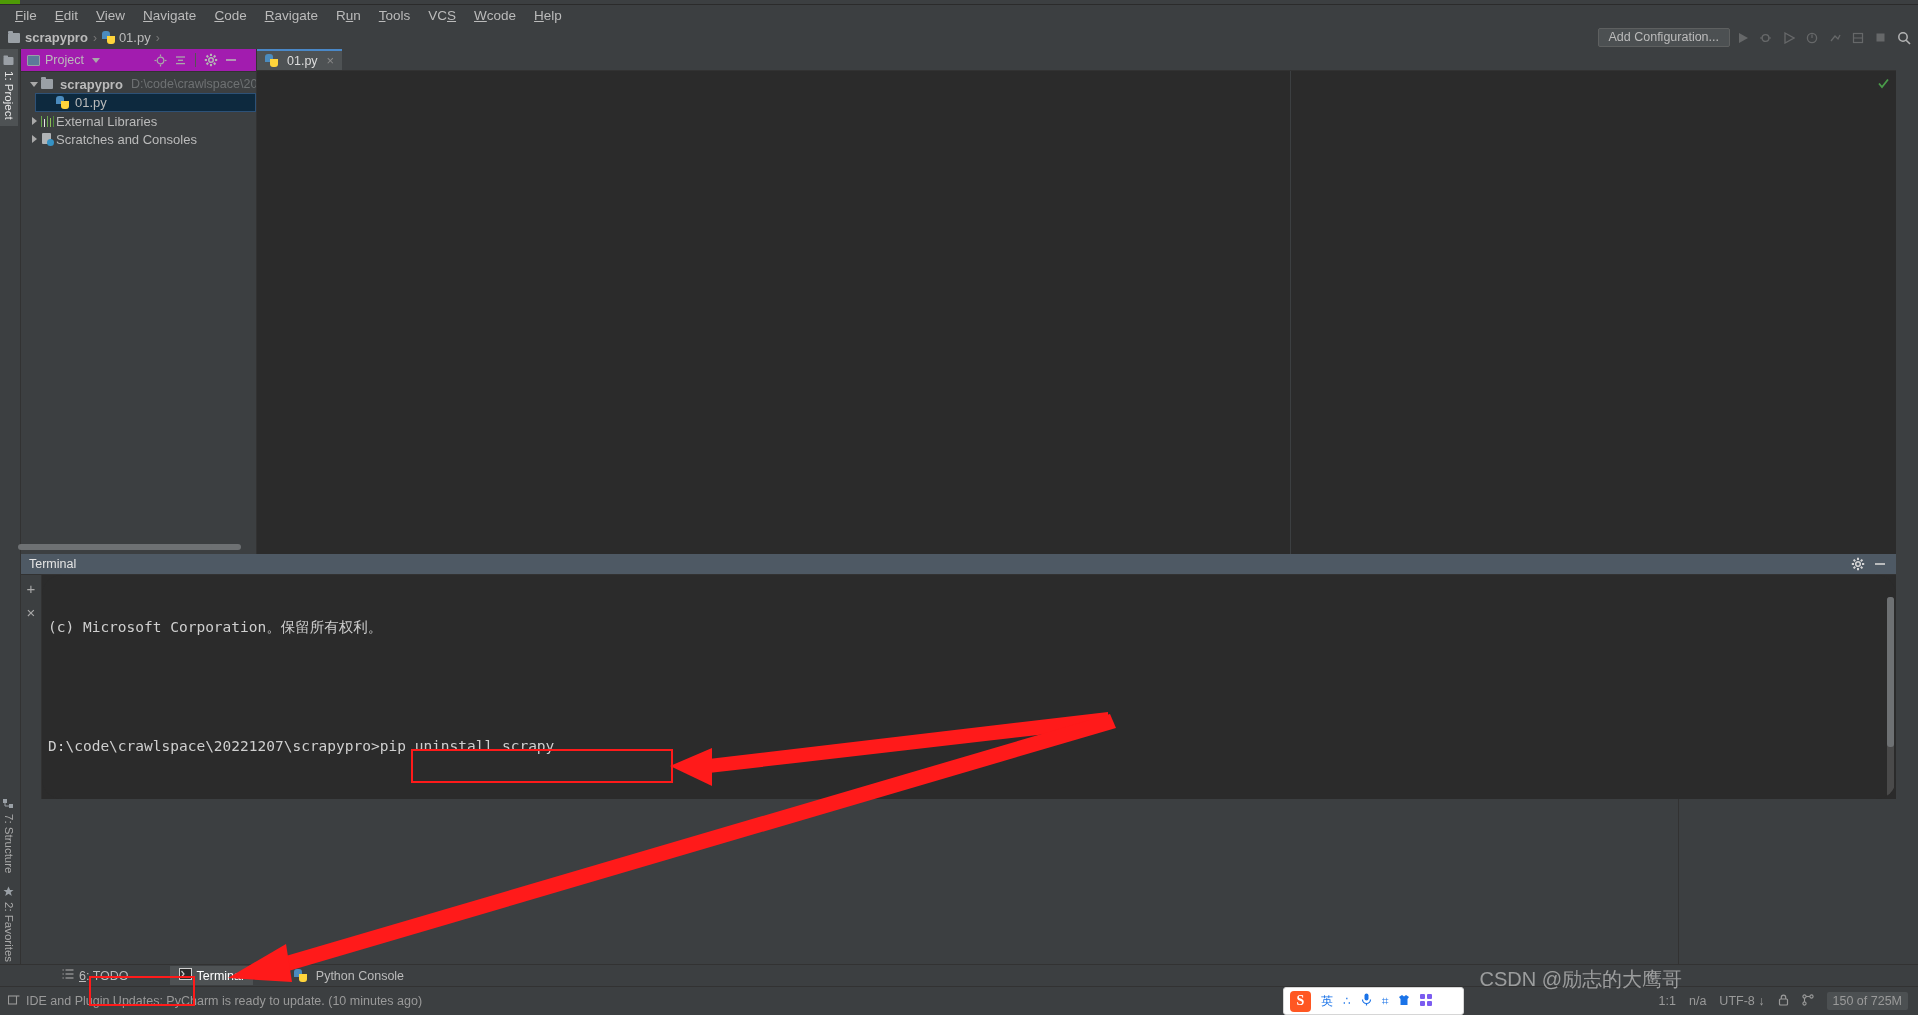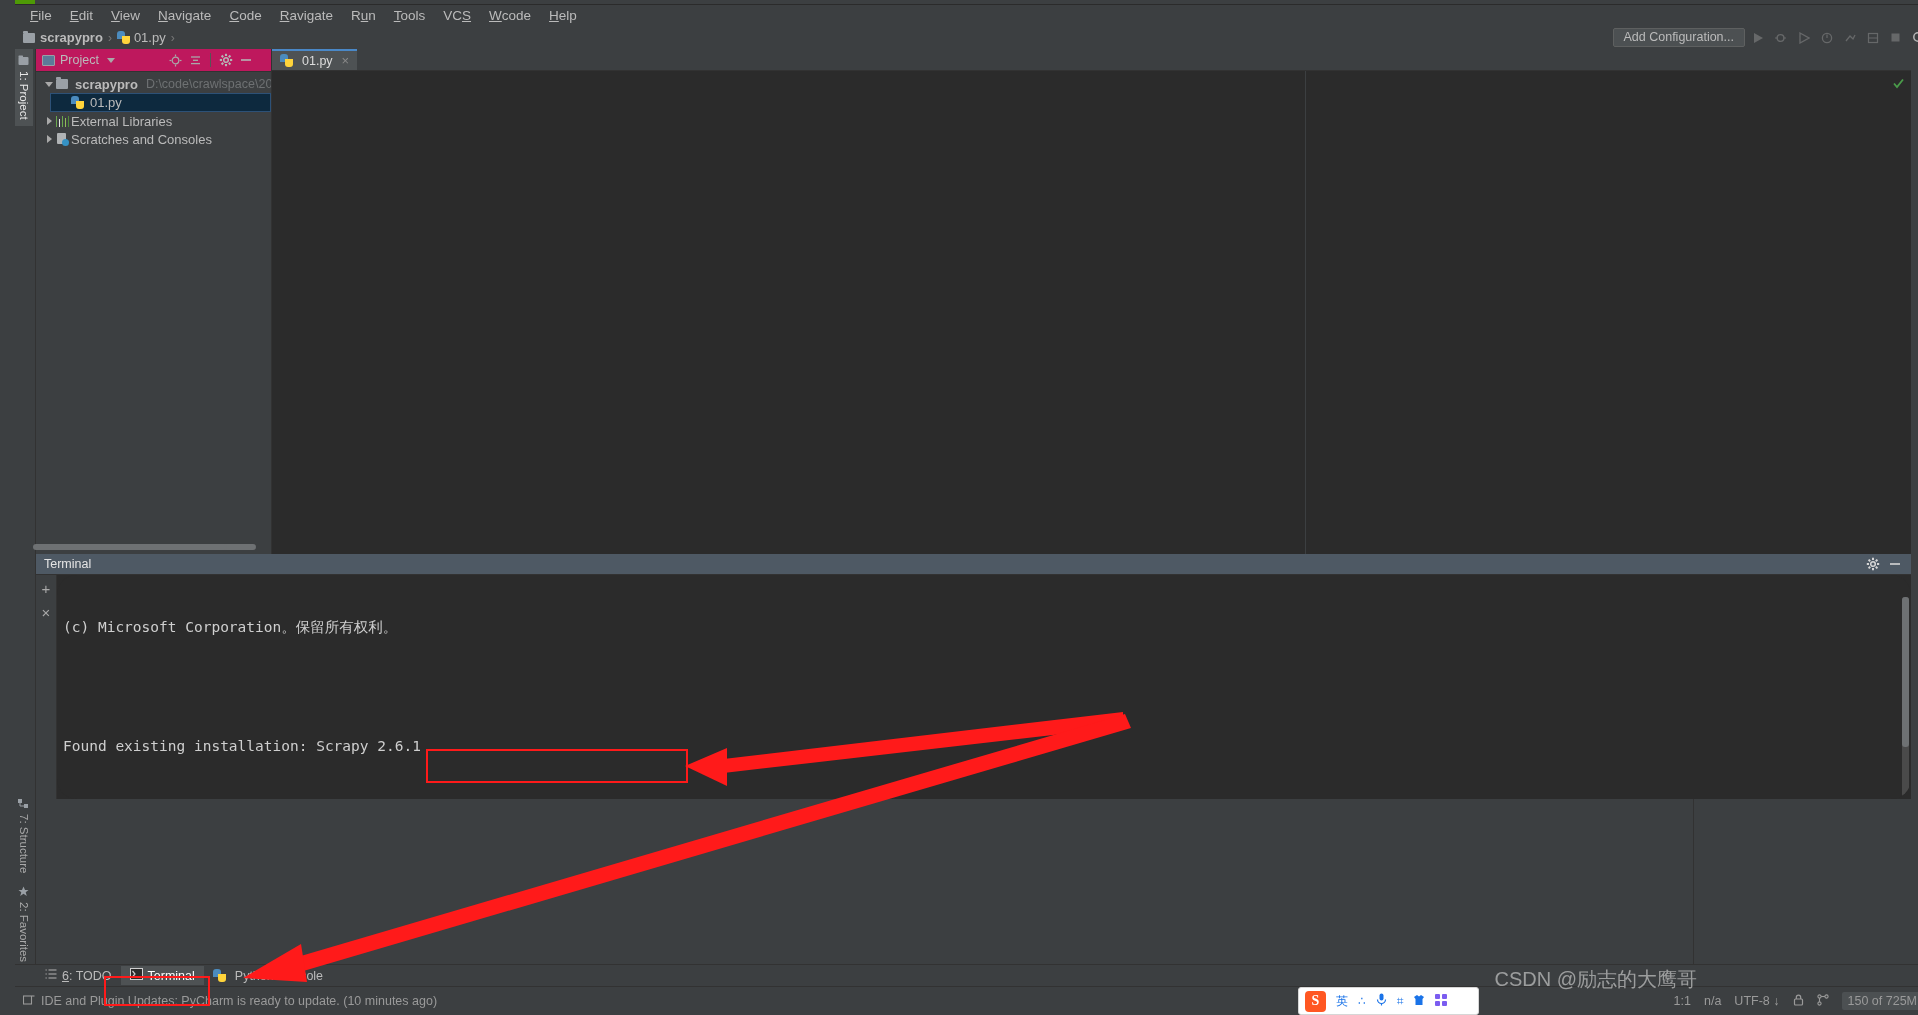--- a/index.html
+++ b/index.html
@@ -4,21 +4,21 @@
 <style>
   * { box-sizing: border-box; margin: 0; padding: 0; }
   html, body {
     width: 1918px; height: 1015px;
     background: #3c3f41;
     font-family: "Liberation Sans", sans-serif;
     font-size: 13px;
     color: #bbbbbb;
     overflow: hidden;
   }
-  .app { position: relative; width: 1700px; height: 1015px; margin-left: 15px; }
+  .app { position: relative; width: 1700px; height: 1015px; }
 
   
   .chrome-strip {
     position: absolute; left: 0; top: 0; width: 1918px; height: 5px;
     background: #3c3f41;
     border-bottom: 1px solid #2b2b2b;
   }
   .chrome-green {
     position: absolute; left: 0; top: 0; width: 20px; height: 4px;
     background: #4e9a06;
@@ -104,21 +104,21 @@
   }
 
   
   .project-panel {
     position: absolute; left: 21px; top: 49px; width: 236px; height: 505px;
     background: #3c3f41; border-right: 1px solid #323232;
     display: flex; flex-direction: column;
   }
   .pp-header {
     height: 23px; display: flex; align-items: center; padding: 0 17px 0 6px;
-    border-bottom: 1px solid #323232; background: #be185d;
+    border-bottom: 1px solid #323232; background: #a21caf;
   }
   .pp-title { font-size: 12.5px; color: #bbbbbb; display: flex; align-items: center; gap: 5px; }
   .pp-winico {
     width: 13px; height: 11px; border: 1.5px solid #9aa0a6; border-radius: 1px;
     background: #5c7a99; flex: none;
   }
   .caret-down {
     width: 0; height: 0; border-left: 4px solid transparent; border-right: 4px solid transparent;
     border-top: 5px solid #a9a9a9; margin-left: 3px;
   }
@@ -218,20 +218,21 @@
   .term-scroll-thumb {
     position: absolute; right: 0; top: 0; width: 7px; height: 150px;
     background: #6e7173; border-radius: 3px;
   }
 
   
   .bottom-bar {
     position: absolute; left: 0; bottom: 29px; width: 1918px; height: 22px;
     background: #3c3f41; display: flex; align-items: center;
     border-top: 1px solid #323232;
+    gap: 32px;
   }
   .bw-btn {
     display: flex; align-items: center; gap: 5px; padding: 2px 9px;
     font-size: 12.5px; color: #bbbbbb; cursor: default; height: 19px;
   }
   .bw-btn.active { background: #4e5254; color: #ffffff; }
   .bw-btn u { text-decoration: underline; }
 
   
   .status-bar {
@@ -575,20 +576,21 @@
     </div>
 
     <div class="term-body">
       <div class="term-rail">
         <span class="tr-btn">+</span>
         <span class="tr-btn">×</span>
       </div>
       <div class="term-out">
         <div>(c) Microsoft Corporation。保留所有权利。</div>
         <div>&nbsp;</div>
+        <div>D:\code\crawlspace\20221207\scrapypro&gt;pip uninstall scrapy</div>
         <div>Found existing installation: Scrapy 2.6.1</div>
         
         
         
         
         
         
         
         <div class="term-scroll">
           <div class="term-scroll-thumb"></div>

